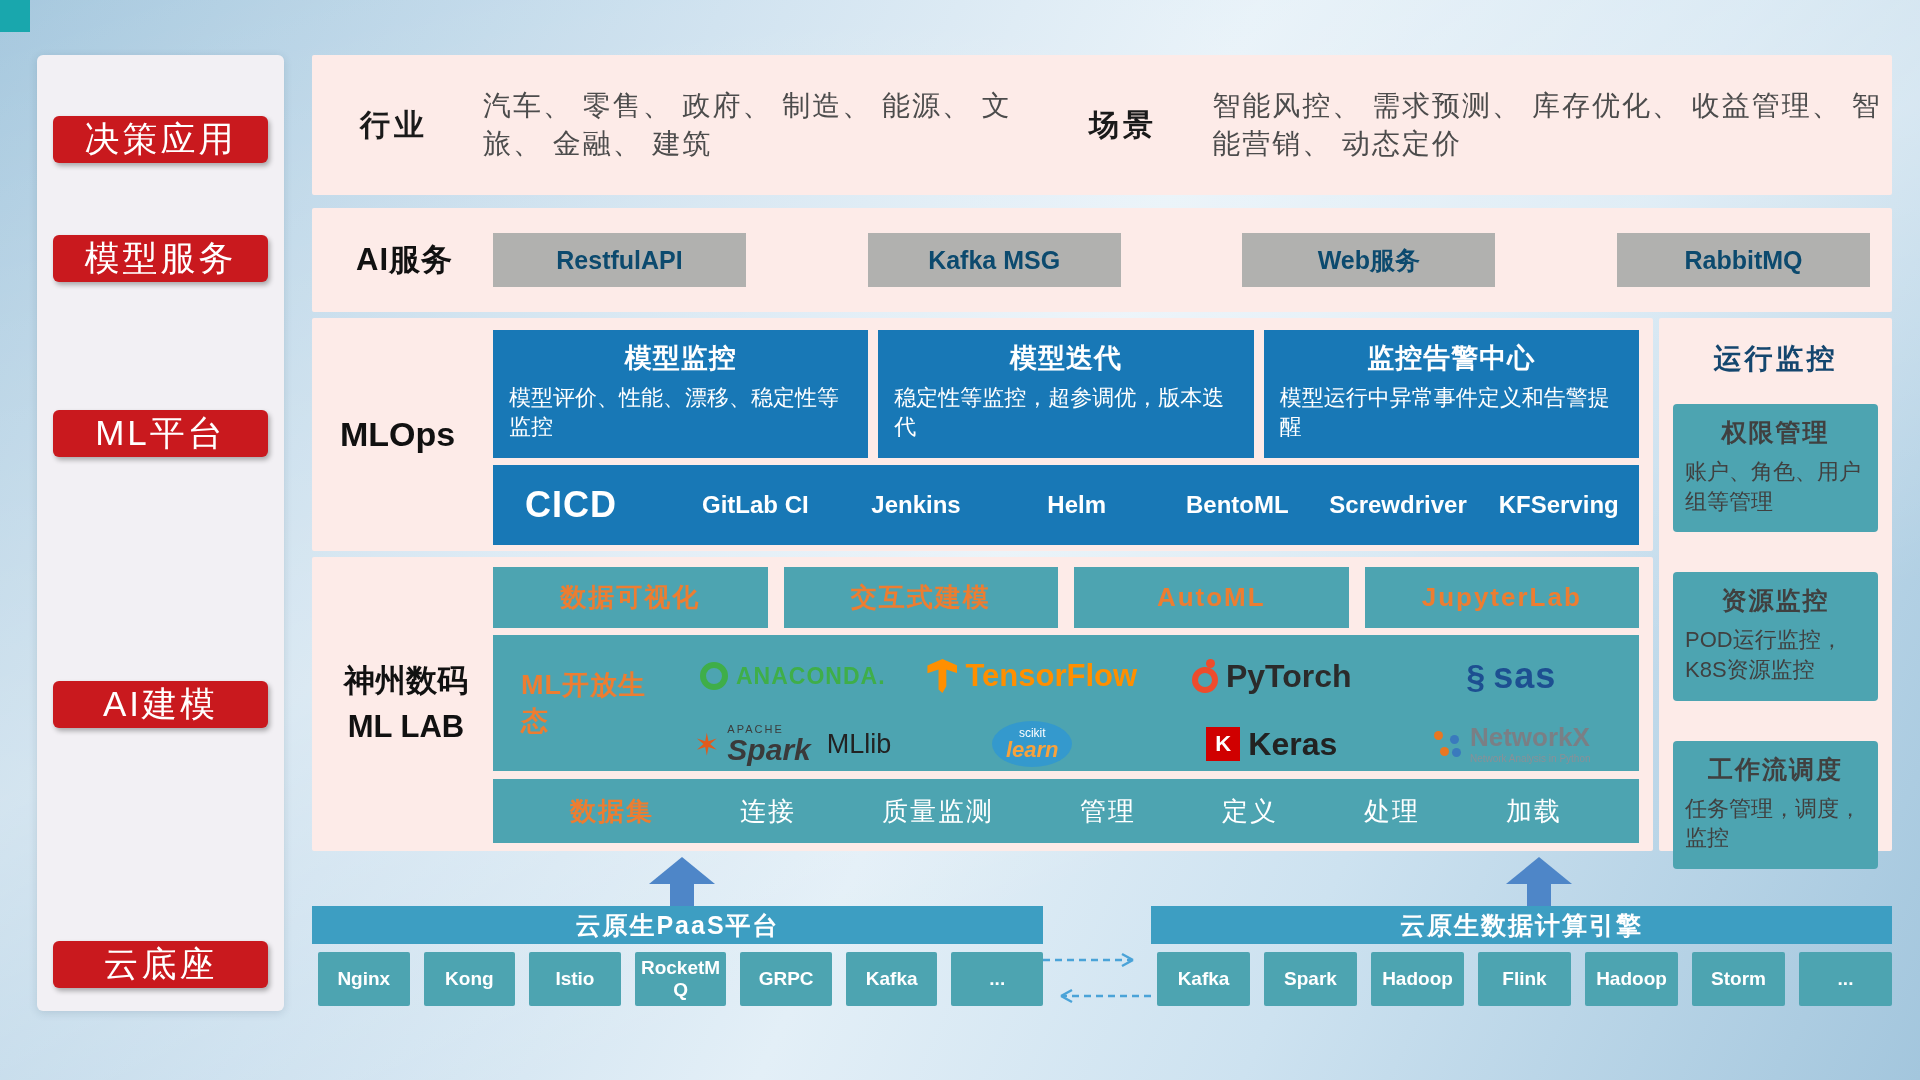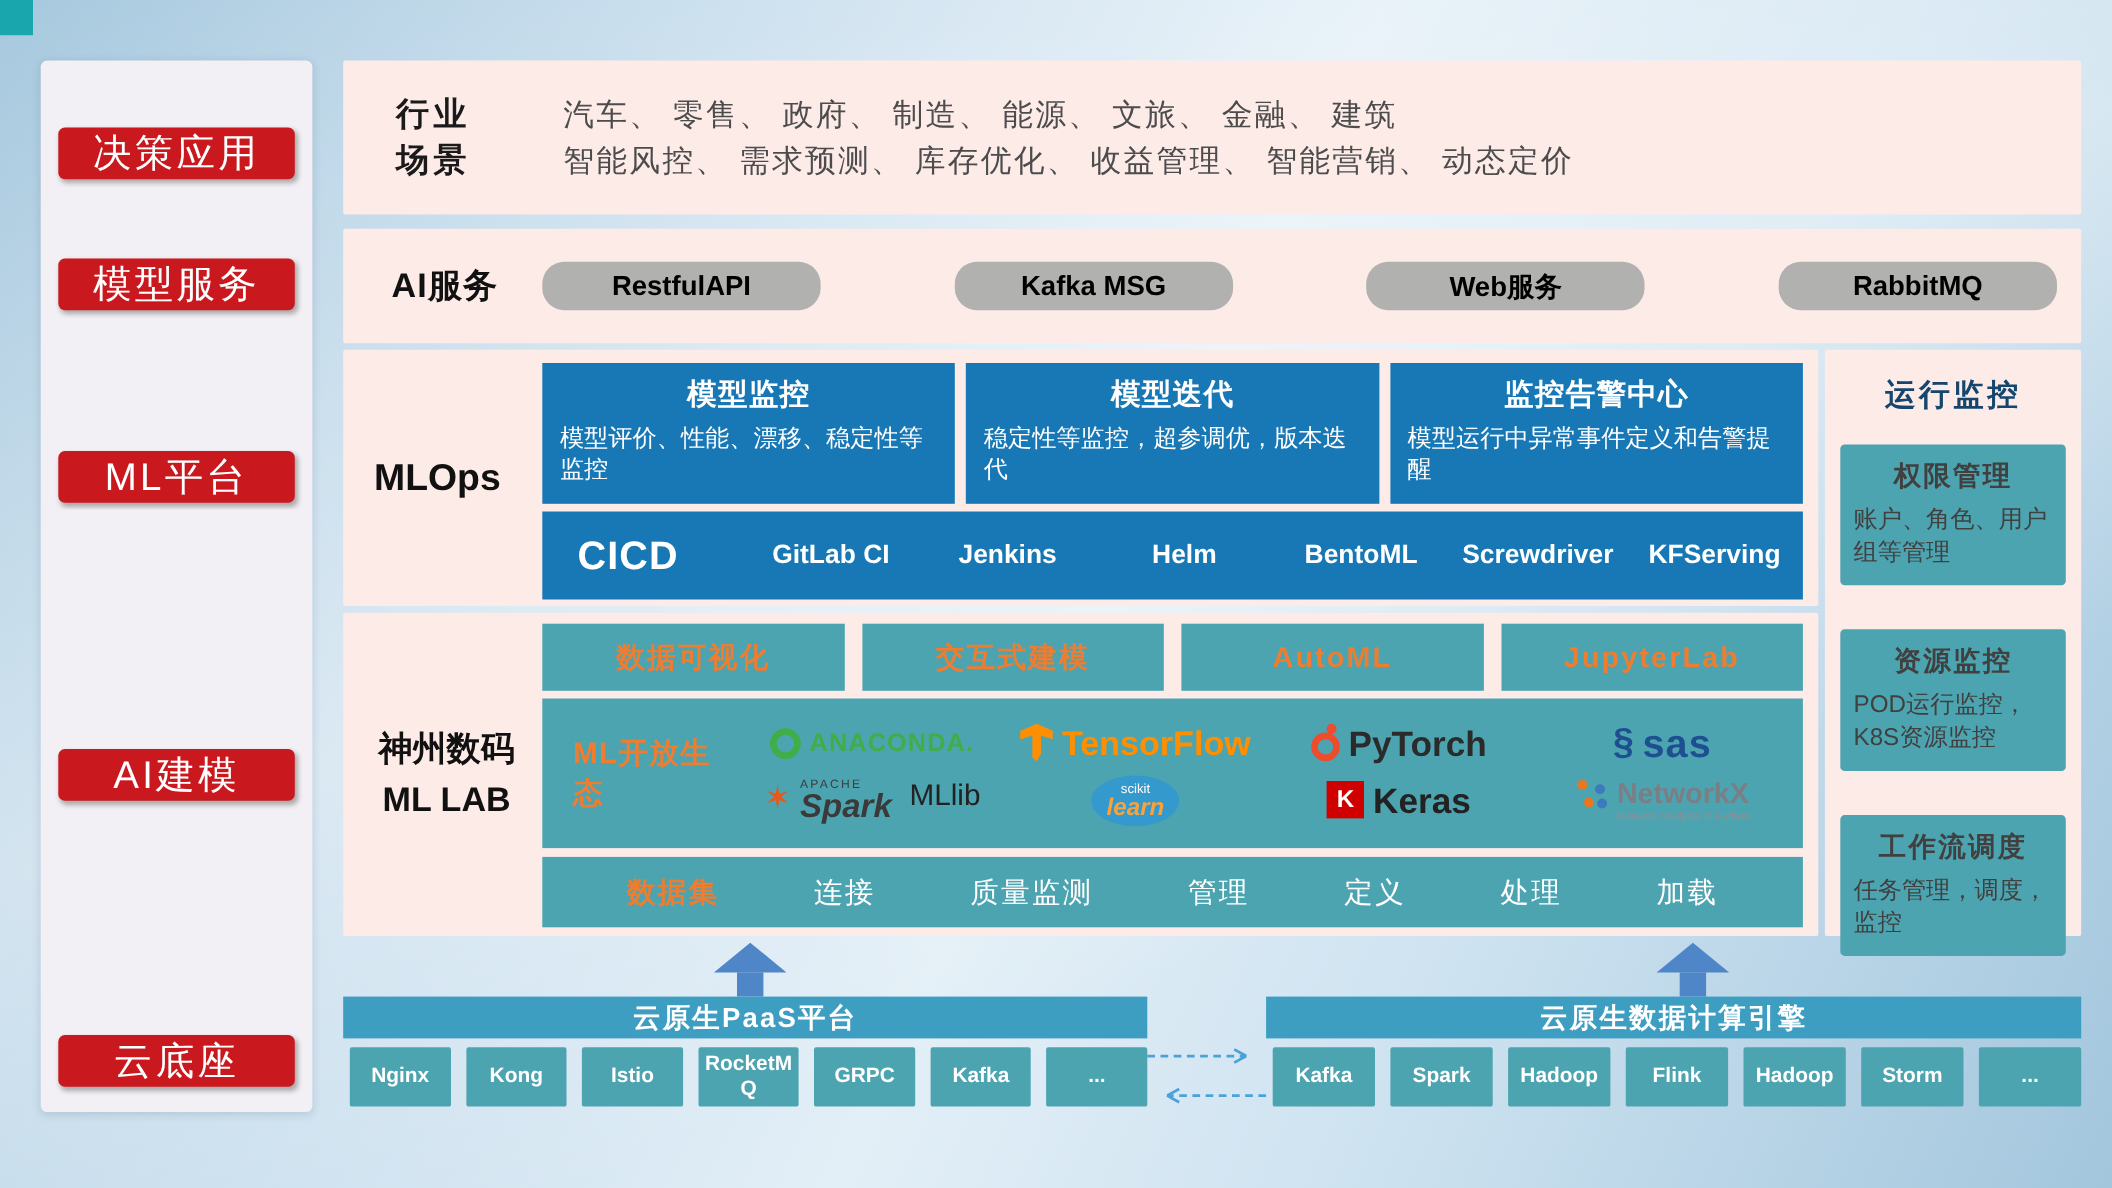--- a/index.html
+++ b/index.html
@@ -14,30 +14,30 @@
   .corner { position:absolute; left:0; top:0; width:30px; height:32px; background:#19a7ad; }
 
   
   .sidebar { position:absolute; left:37px; top:55px; width:247px; height:956px; background:#f2f0f4; border-radius:6px; box-shadow:0 2px 8px rgba(30,60,90,0.15); }
   .redbtn { position:absolute; left:16px; width:215px; height:47px; background:#c9191e; color:#fff; font-size:35px; font-weight:normal; display:flex; align-items:center; justify-content:center; letter-spacing:3px; border-radius:6px; box-shadow:2px 3px 5px rgba(0,0,0,0.3); }
   .rb1{top:61px}.rb2{top:180px}.rb3{top:355px}.rb4{top:626px}.rb5{top:886px}
 
   .panel { position:absolute; background:#fdebe8; border-radius:2px; }
 
   
-  .row-industry { left:312px; top:55px; width:1580px; height:140px; display:flex; flex-direction:column; justify-content:center; padding:8px 0; }
+  .row-industry { left:312px; top:55px; width:1580px; height:140px; display:flex; flex-direction:row; justify-content:space-between; padding:8px 0; }
   .ind-line { display:flex; align-items:center; }
   .ind-label { margin-left:48px; width:110px; font-size:30px; font-weight:bold; color:#1a1a1a; letter-spacing:4px; }
   .ind-value { margin-left:42px; font-size:28px; color:#4c4c4c; letter-spacing:2px; }
 
   
   .row-aiservice { left:312px; top:208px; width:1580px; height:104px; display:flex; align-items:center; }
   .ais-label { margin-left:44px; font-size:31px; font-weight:bold; color:#111; letter-spacing:1px; }
   .ais-buttons { position:absolute; left:181px; right:22px; display:flex; justify-content:space-between; }
-  .graybtn { width:253px; height:44px; background:#b1b1af; color:#000000; font-weight:bold; font-size:25px; display:flex; align-items:center; justify-content:center;border-radius:20px; }
+  .graybtn { width:253px; height:54px; background:#b1b1af; color:#0c4a6e; font-weight:bold; font-size:25px; display:flex; align-items:center; justify-content:center; }
 
   
   .row-mlops { left:312px; top:318px; width:1341px; height:233px; }
   .mlops-label { position:absolute; left:28px; top:0; height:100%; width:150px; display:flex; align-items:center; font-size:34px; font-weight:bold; color:#111; }
   .mlops-cards { position:absolute; left:181px; top:12px; width:1146px; display:flex; gap:10px; }
   .bluecard { flex:1; height:128px; background:#1878b6; color:#fff; padding:10px 16px; }
   .bc-title { text-align:center; font-size:27px; font-weight:bold; margin-bottom:8px; letter-spacing:1px; }
   .bc-desc { font-size:22px; line-height:1.3; }
   .cicd-bar { position:absolute; left:181px; top:147px; width:1146px; height:80px; background:#1878b6; display:flex; align-items:center; color:#fff; }
   .cicd-label { font-size:36px; font-weight:bold; margin-left:32px; width:150px; letter-spacing:1px; }
@@ -53,21 +53,21 @@
 
   
   .row-mllab { left:312px; top:557px; width:1341px; height:294px; }
   .lab-label { position:absolute; left:8px; top:0; width:172px; height:100%; display:flex; flex-direction:column; justify-content:center; align-items:center; font-size:31px; font-weight:bold; color:#111; line-height:1.5; }
   .lab-content { position:absolute; left:181px; top:0; width:1146px; height:100%; }
   .lab-topbtns { position:absolute; top:10px; left:0; width:100%; display:flex; gap:16px; }
   .tealbtn { flex:1; height:61px; background:#4da4b1; display:flex; align-items:center; justify-content:center; font-size:26px; font-weight:bold; color:#ed7d31; letter-spacing:2px; }
   .lab-eco { position:absolute; top:78px; left:0; width:100%; height:136px; background:#4da4b1; display:flex; align-items:center; }
   .eco-label { width:180px; padding-left:28px; font-size:27px; font-weight:bold; color:#ed7d31; letter-spacing:1px; }
   .eco-logos { flex:1; display:grid; grid-template-columns:repeat(4,1fr); row-gap:8px; align-items:center; padding-right:8px; }
-  .logo { display:flex; align-items:flex-start; justify-content:center; gap:8px; }
+  .logo { display:flex; align-items:center; justify-content:center; gap:8px;margin-top:16px; }
 
   .ico-anaconda { width:28px; height:28px; border:6px solid #3fae49; border-radius:50%; }
   .txt-anaconda { font-size:23px; font-weight:bold; color:#3fae49; letter-spacing:1px; }
   .ico-tf { width:30px; height:34px; background:#ff8f00; clip-path:polygon(50% 0%,100% 19%,100% 42%,63% 31%,63% 80%,50% 100%,37% 90%,37% 31%,0% 42%,0% 19%); }
   .txt-tf { font-size:31px; font-weight:bold; color:#ff8f00; }
   .ico-pytorch { position:relative; width:26px; height:26px; border:6px solid #ee4c2c; border-radius:50%; margin-top:8px; }
   .ico-pytorch::after { content:""; position:absolute; top:-14px; right:-3px; width:9px; height:9px; border-radius:50%; background:#ee4c2c; }
   .txt-pytorch { font-size:32px; font-weight:bold; color:#2b2b2b; }
   .ico-sas::before { content:"§"; font-size:34px; font-weight:bold; color:#1d4f91; }
   .txt-sas { font-size:36px; font-weight:bold; color:#1d4f91; letter-spacing:1px; }

